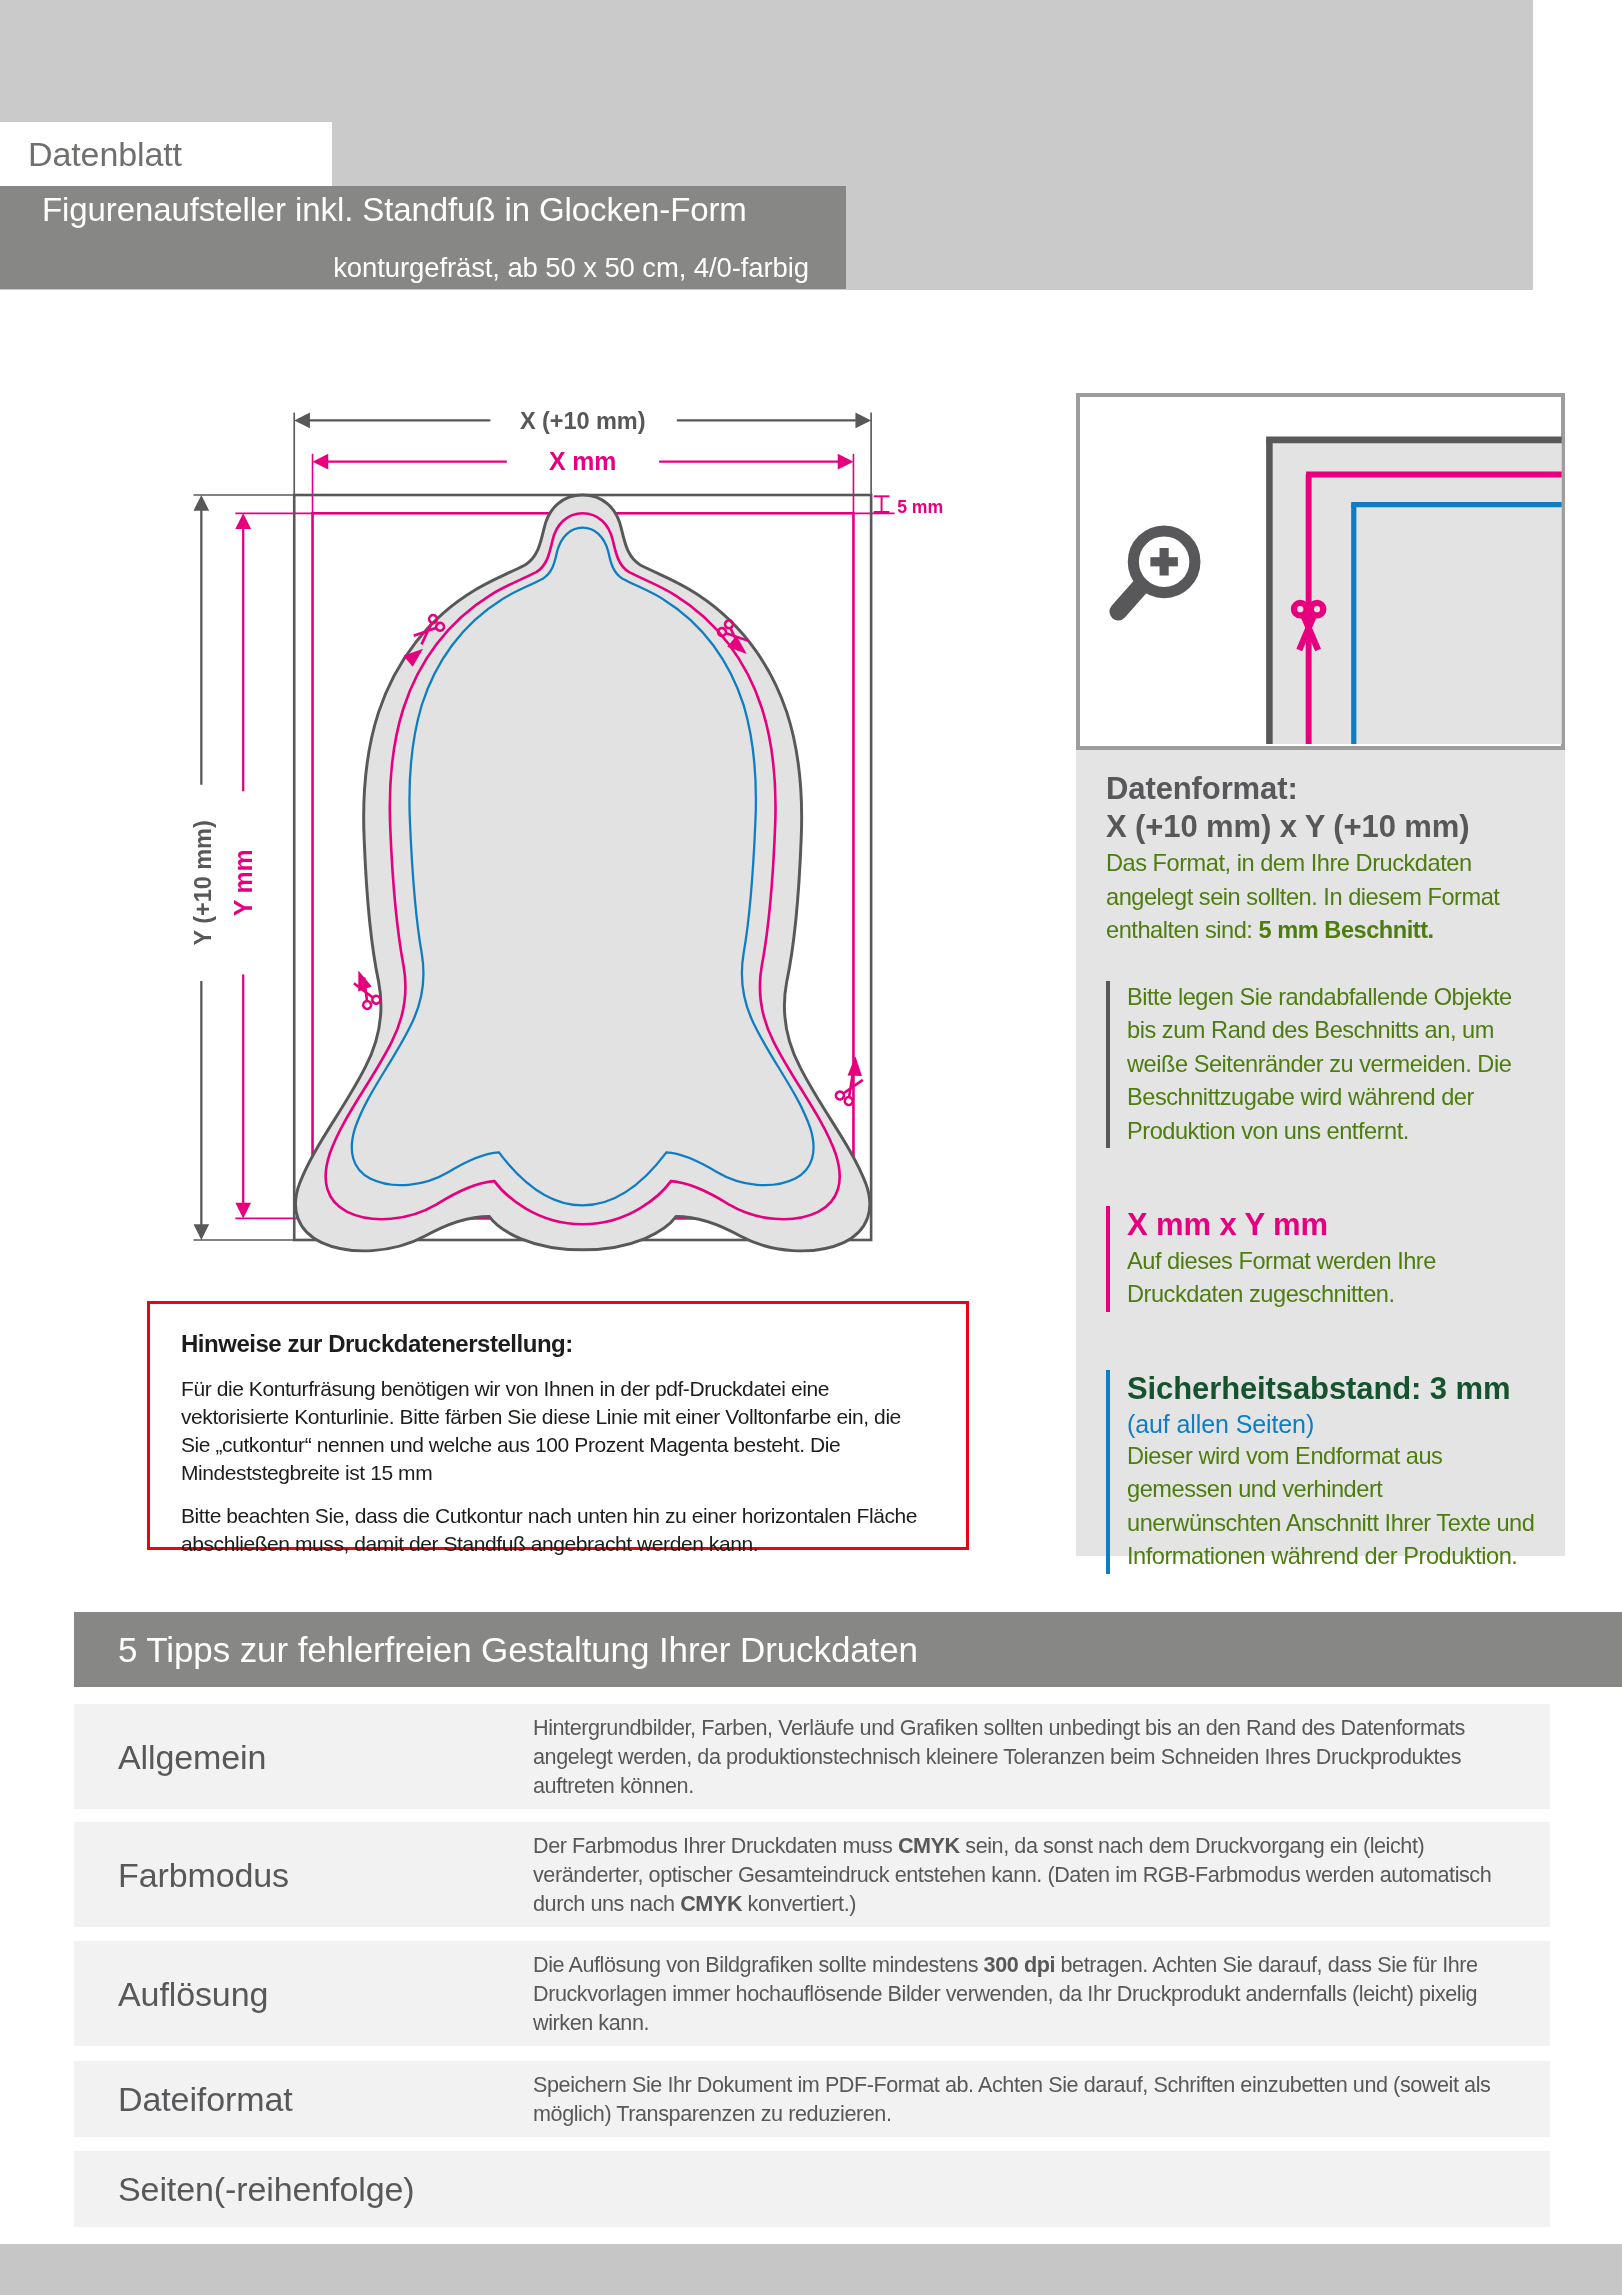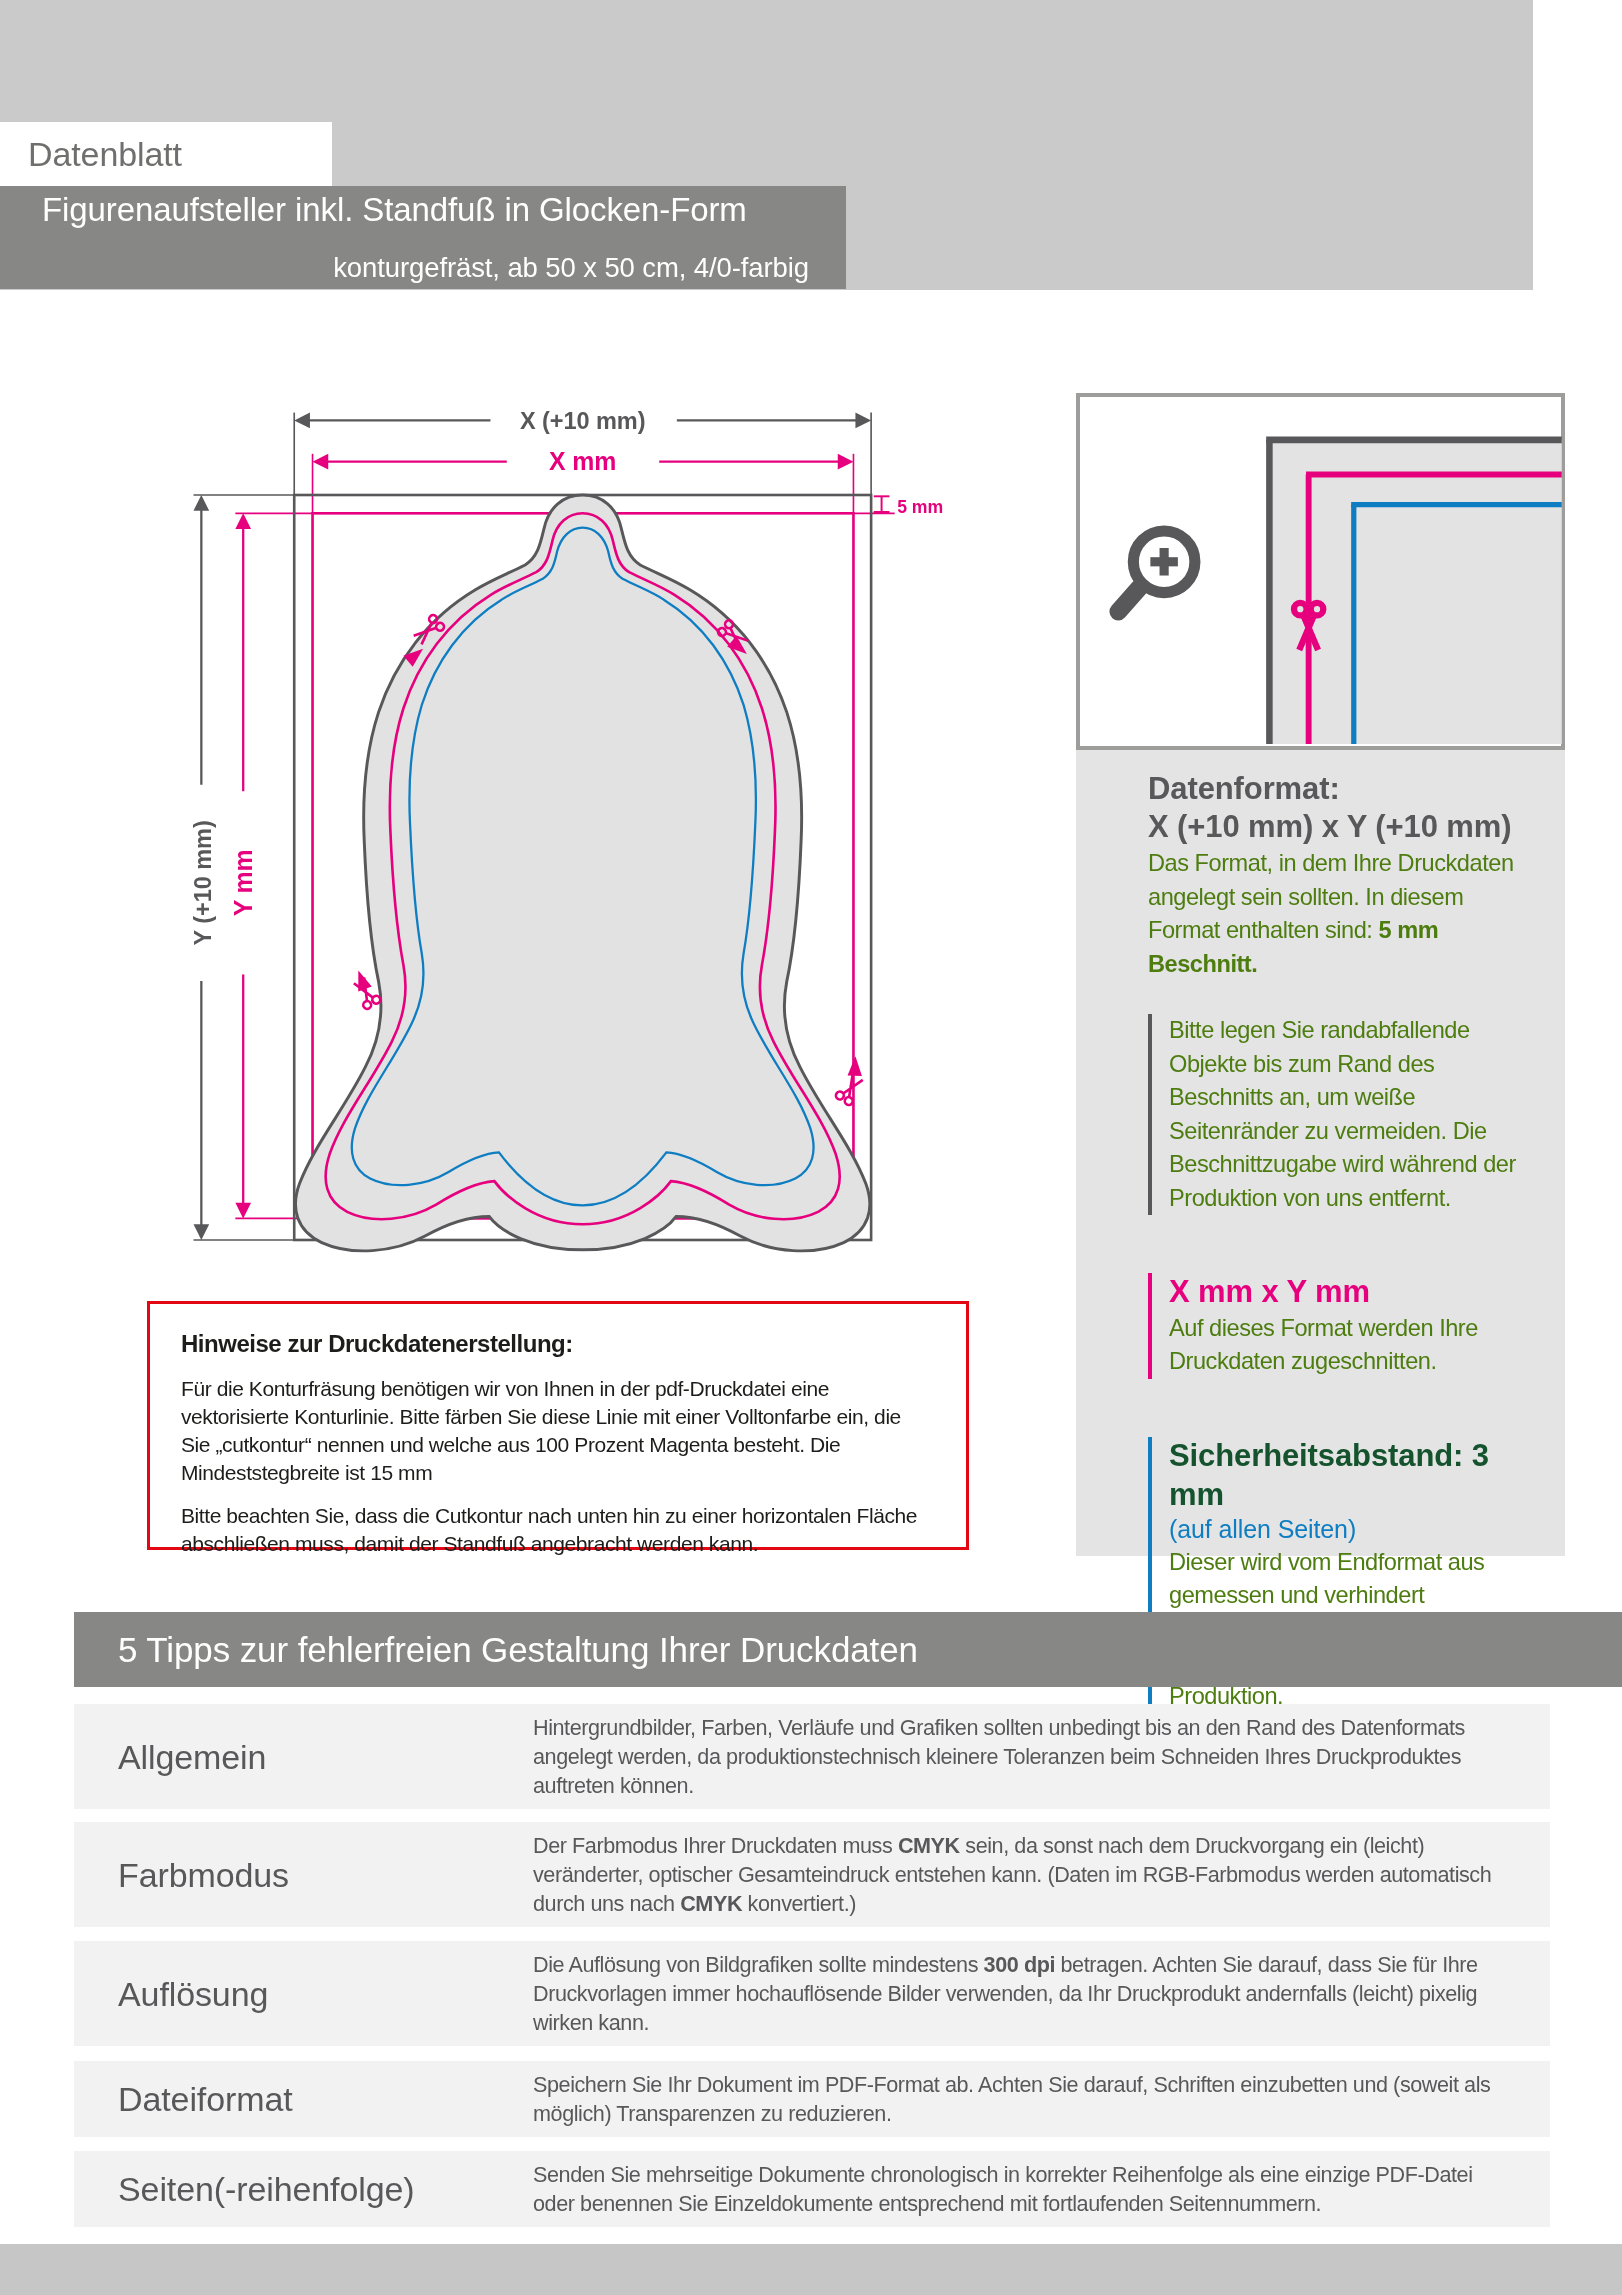--- a/index.html
+++ b/index.html
@@ -24,21 +24,21 @@
   .magnifier{position:absolute;left:1096px;top:512px;width:131px;height:131px;}
   .cornerdetail{position:absolute;left:1260px;top:434px;width:302px;height:310px;}
   
   .infopanel{position:absolute;left:1076px;top:750px;width:489px;height:806px;background:#e4e4e4;
     box-sizing:border-box;padding:19.6px 26px 0 30px;}
   .infopanel .hd{font-size:31px;font-weight:700;line-height:1.25;color:#58585a;}
   .infopanel .hd.m{color:#e6007e;}
   .infopanel .hd.b{color:#14532d;}
   .infopanel .sub-b{font-size:25px;color:#0e7dc2;line-height:1.25;}
   .infopanel .body{font-size:23.6px;line-height:1.42;color:#4d7c0f;letter-spacing:-0.02em;}
-  .infopanel .blk{margin-bottom:33px;margin-left:42px;}
+  .infopanel .blk{margin-bottom:33px;}
   .infopanel .bar{border-left:4.6px solid #58585a;padding-left:17px;}
   .infopanel .bar.m{border-left-color:#e6007e;}
   .infopanel .bar.b{border-left-color:#0e7dc2;}
   .infopanel .gap-lg{margin-bottom:58px;}
   b,.bold{font-weight:700;}
   
   .hints{position:absolute;left:147px;top:1301px;width:822px;height:249px;background:#fff;
     border:3.9px solid #e30613;box-sizing:border-box;padding:26px 31px;color:#1d1d1b;}
   .hints .hd{font-size:24px;font-weight:700;margin-bottom:17px;letter-spacing:-0.02em;}
   .hints p{font-size:21px;line-height:1.33;margin:0 0 15.7px 0;letter-spacing:-0.02em;}
@@ -264,18 +264,17 @@
   <div class="trow" style="top:1941px;height:105px;">
     <div class="lbl">Auflösung</div>
     <div class="txt"><span>Die Auflösung von Bildgrafiken sollte mindestens </span><span class="bold">300 dpi</span><span> betragen. Achten Sie darauf, dass Sie für Ihre Druckvorlagen immer hochauflösende Bilder verwenden, da Ihr Druckprodukt andernfalls (leicht) pixelig wirken kann.</span></div>
   </div>
   <div class="trow" style="top:2061px;height:76px;">
     <div class="lbl">Dateiformat</div>
     <div class="txt"><span>Speichern Sie Ihr Dokument im PDF-Format ab. Achten Sie darauf, Schriften einzubetten und (soweit als möglich) Transparenzen zu reduzieren.</span></div>
   </div>
   <div class="trow" style="top:2151px;height:76px;">
     <div class="lbl">Seiten(-reihenfolge)</div>
-    <div class="txt"><span>Senden Sie mehrseitige Dokumente chronologisch in korrekter Reihenfolge als eine einzige PDF-Datei oder benennen Sie Einzeldokumente entsprechend mit fortlaufenden Seitennummern.</span></div>
   </div>
 
   <div class="footer"></div>
 </div>
 
 
 </body></html>

